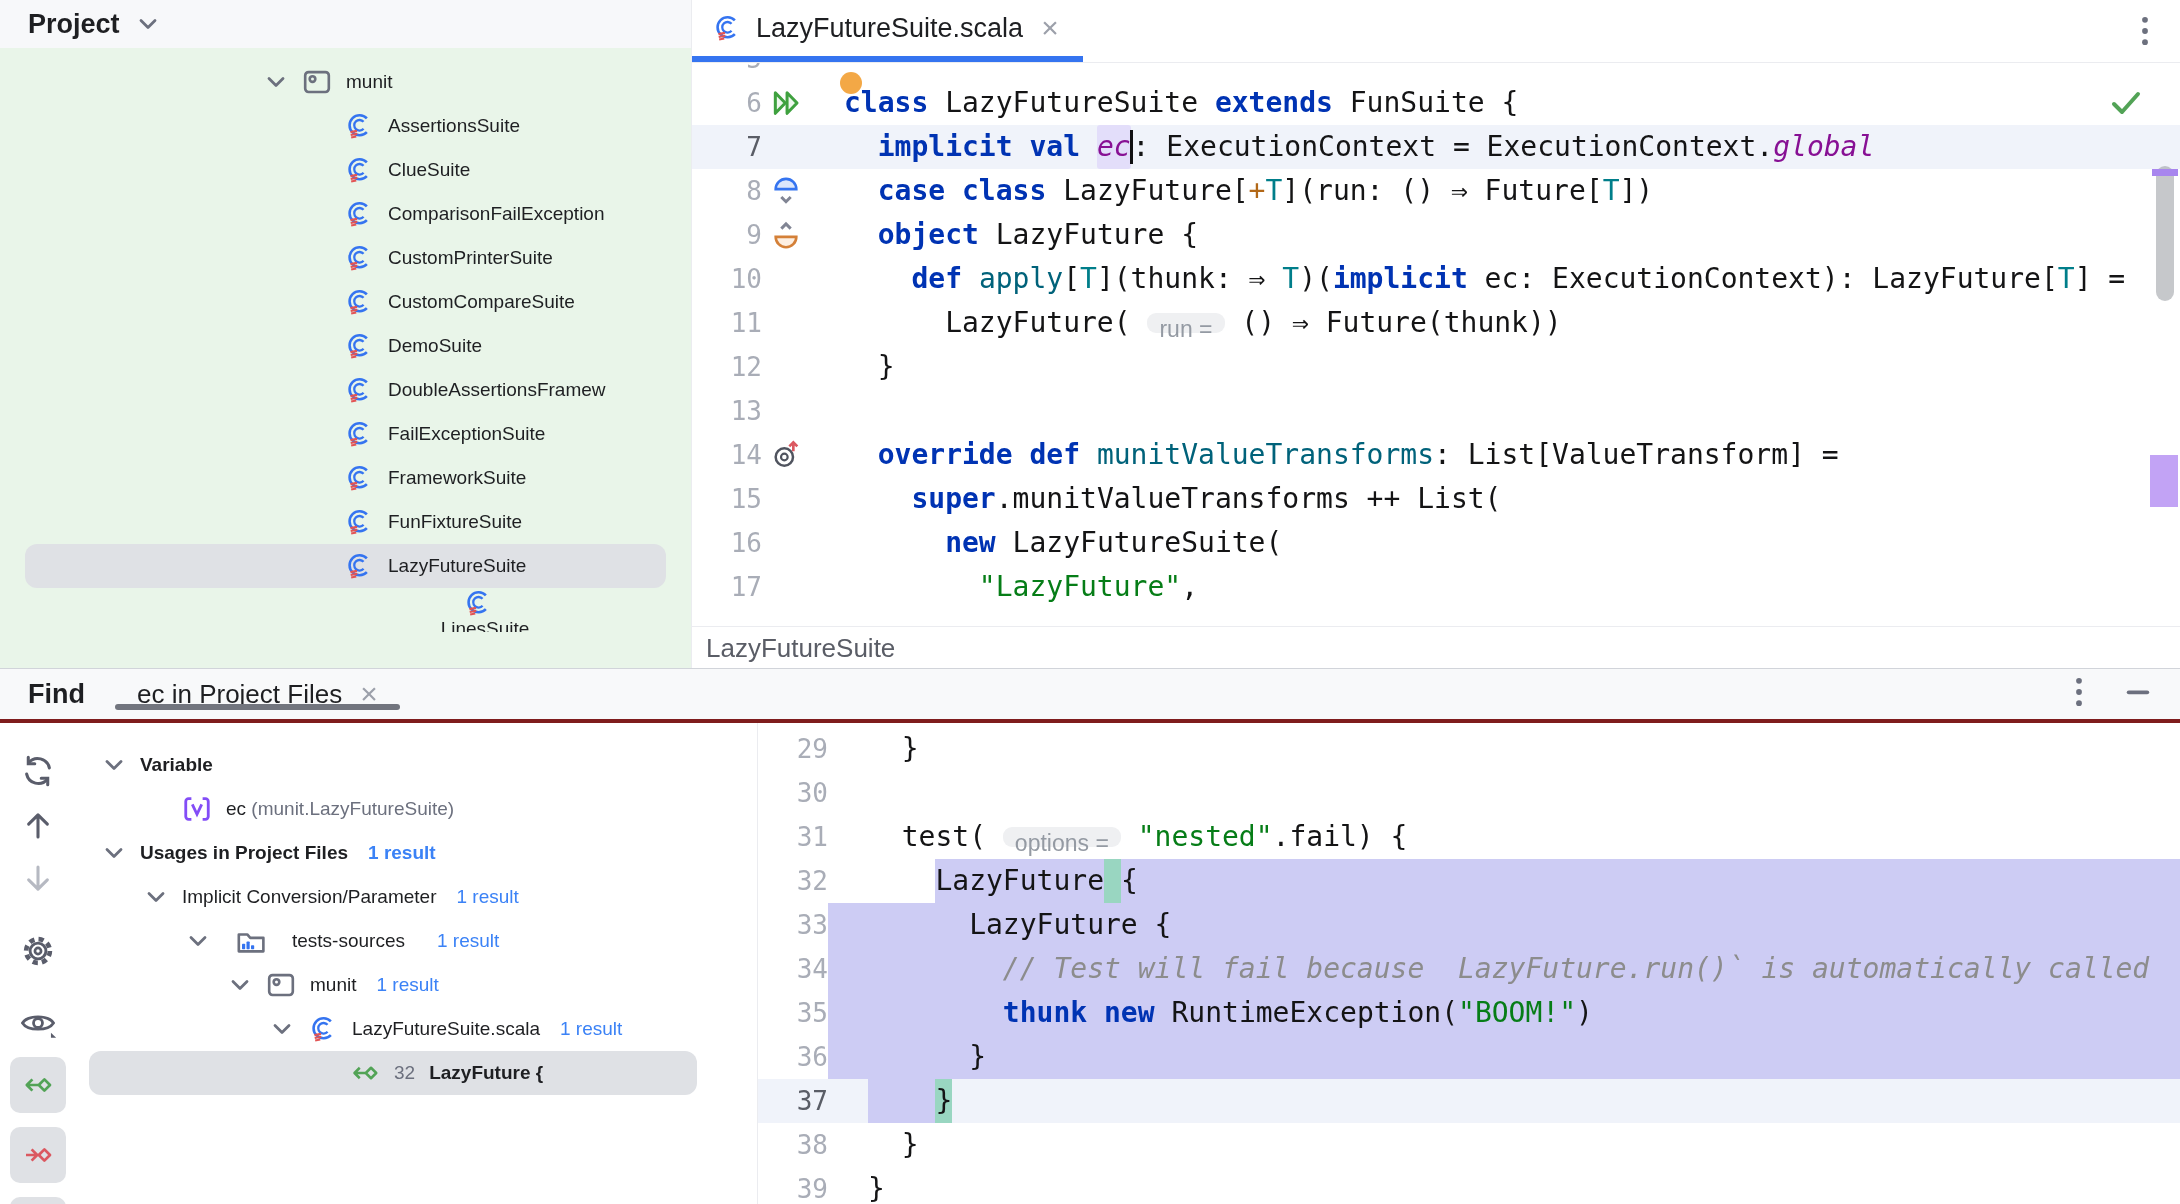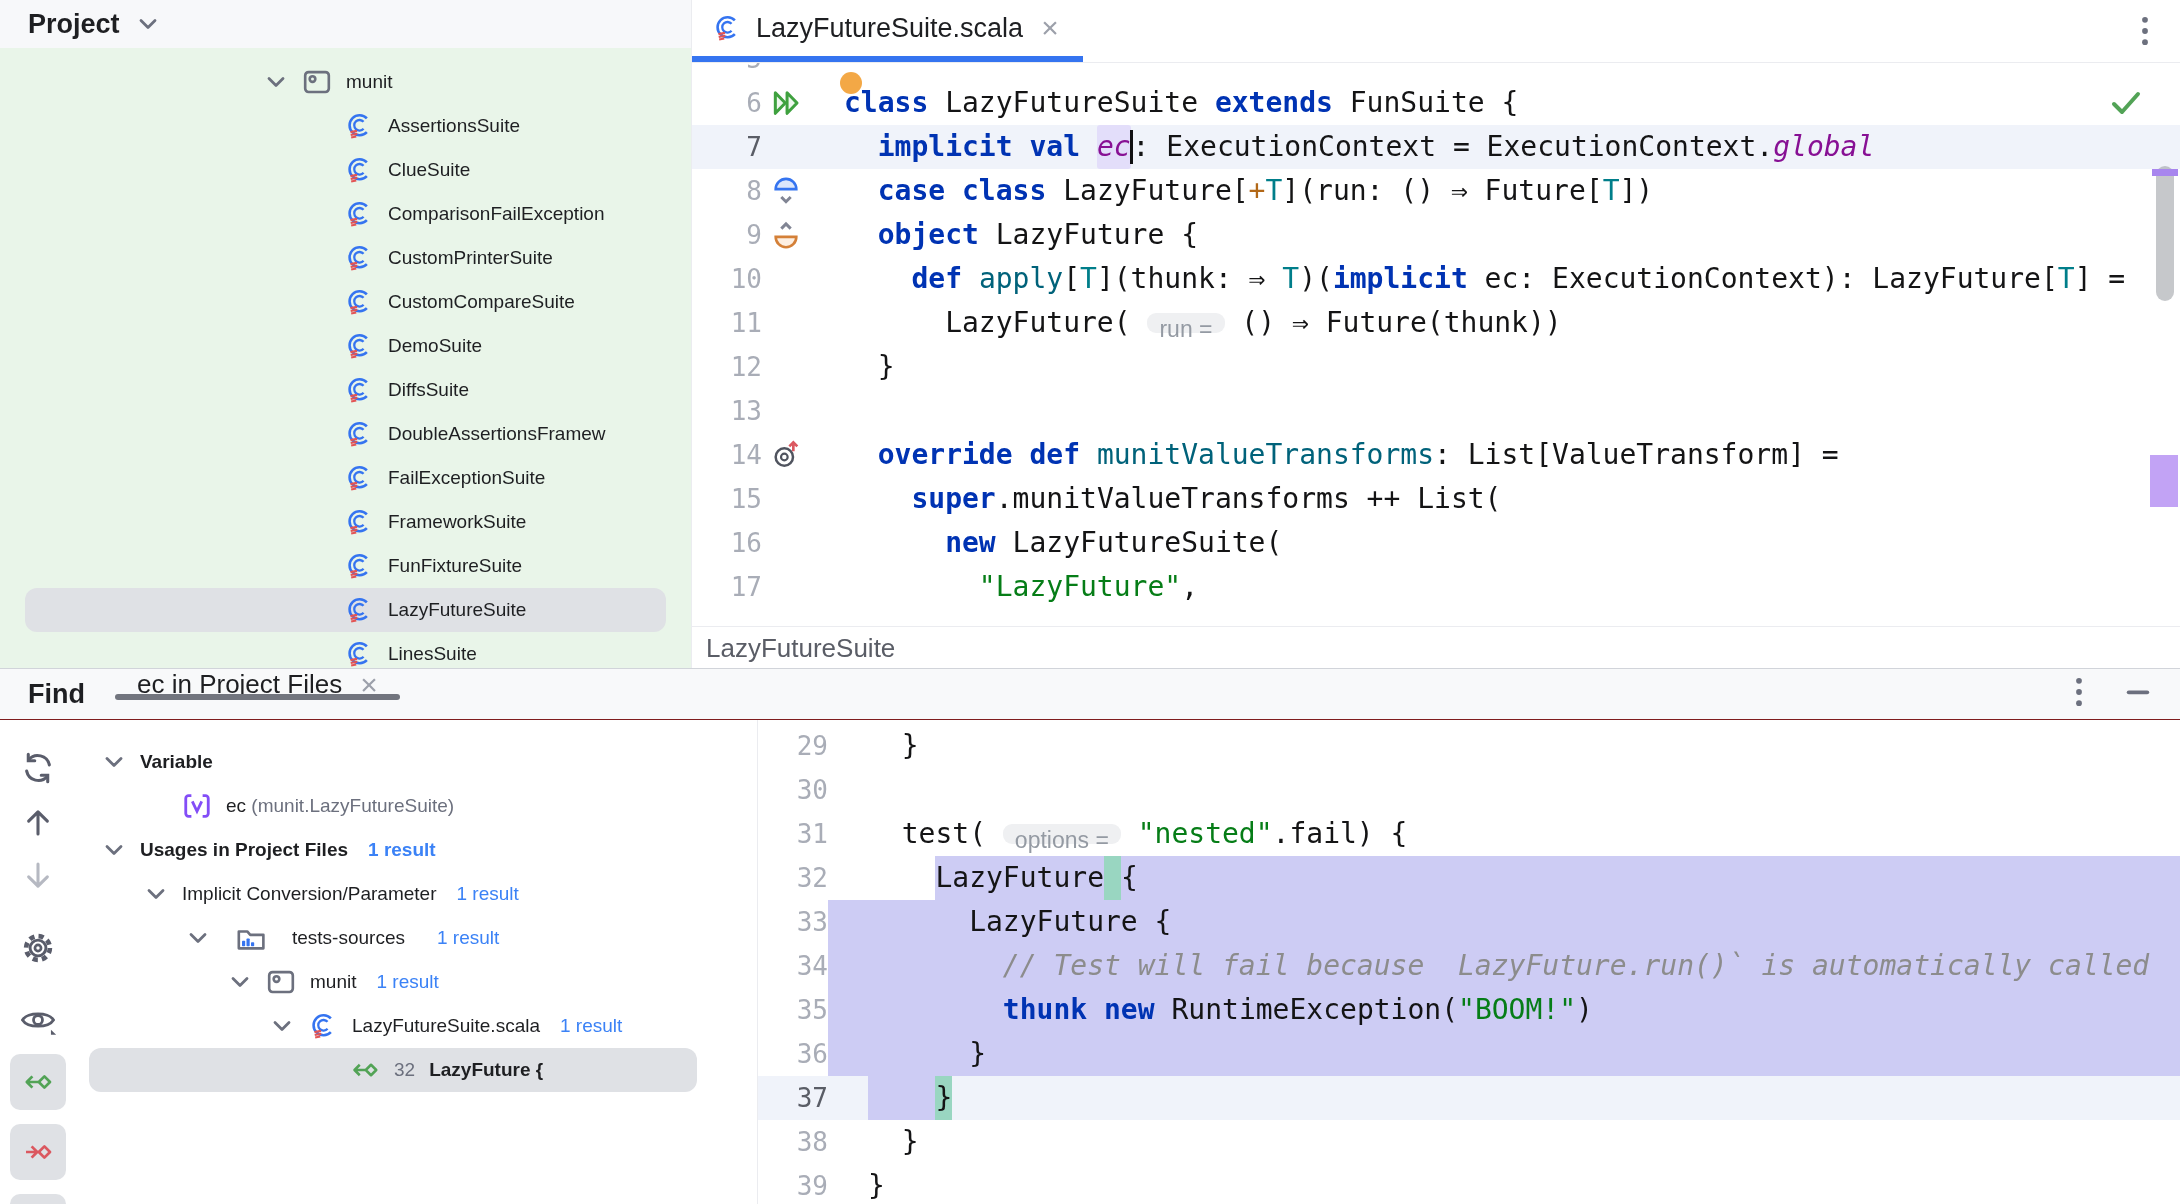--- a/index.html
+++ b/index.html
@@ -61,21 +61,21 @@
   .orange-dot{position:absolute;left:30px;top:-9px;width:22px;height:22px;border-radius:50%;
               background:#f2a33c;opacity:.95;z-index:2;}
   .ed-check{position:absolute;right:36px;top:22px;}
   .ed-thumb{position:absolute;right:6px;top:103px;width:18px;height:135px;border-radius:9px;background:rgba(120,123,130,.42);}
   .ed-stripe1{position:absolute;right:2px;top:106px;width:26px;height:7px;background:#a886ee;}
   .ed-stripe2{position:absolute;right:2px;top:392px;width:28px;height:52px;background:#c2a3f5;}
   .crumbs{height:42px;flex:none;border-top:1px solid #ebecf0;display:flex;align-items:center;
           padding-left:14px;font-size:26px;color:#5a5d66;background:#fff;}
   
   .find{height:536px;border-top:1px solid #d1d4da;display:flex;flex-direction:column;overflow:hidden;}
-  .find-head{height:50px;flex:none;background:#f8f9fa;display:flex;align-items:flex-start;position:relative;border-bottom:1px solid #7f1d1d;}
+  .find-head{height:50px;flex:none;background:#f8f9fa;display:flex;align-items:center;position:relative;border-bottom:4px solid #7f1d1d;}
   .fh-title{font-size:27px;font-weight:700;align-self:center;margin-left:28px;}
   .fh-tab{position:relative;display:inline-flex;align-items:center;padding:0 26px;margin-left:26px;font-size:26px;}
   .fh-tab::after{content:'';position:absolute;left:4px;right:4px;bottom:0;height:6px;border-radius:3px;background:#72757e;}
   .fh-kebab{margin-left:auto;align-self:center;}
   .fh-min{align-self:center;margin:0 26px 0 30px;}
   .find-body{flex:1;display:flex;overflow:hidden;}
   .strip{width:75px;flex:none;display:flex;flex-direction:column;align-items:center;padding-top:28px;gap:14px;}
   .sdiv{width:40px;height:2px;background:#d6d8de;margin:2px 0;}
   .sbtn{width:56px;height:56px;display:flex;align-items:center;justify-content:center;border-radius:10px;flex:none;}
   .sbtn.tog{background:#dfe1e5;}
@@ -181,31 +181,20 @@
           </div>
           <div class="trow" style="padding-left: 279px;">
             <span class="chevslot"></span>
             <span class="ticon">
               <svg width="30" height="30" viewBox="0 0 20 21" fill="none">
                 <path d="M15.5 5.2 A7 7 0 1 0 15.5 14.8" stroke="#3574f0" stroke-width="1.8"></path>
                 <path d="M13.2 7.6 A3.7 3.7 0 1 0 13.2 12.4" stroke="#3574f0" stroke-width="1.6"></path>
                 <path d="M4.0 14.8 l4.6 -0.9 M4.2 16.8 l4.6 -0.9 M4.5 18.6 l3.6 -0.7" stroke="#e25454" stroke-width="1.5"></path>
               </svg>
             </span>
-            <span class="tlabel">DiffsSuite</span>
-          </div>
-          <div class="trow" style="padding-left: 279px;">
-            <span class="chevslot"></span>
-            <span class="ticon">
-              <svg width="30" height="30" viewBox="0 0 20 21" fill="none">
-                <path d="M15.5 5.2 A7 7 0 1 0 15.5 14.8" stroke="#3574f0" stroke-width="1.8"></path>
-                <path d="M13.2 7.6 A3.7 3.7 0 1 0 13.2 12.4" stroke="#3574f0" stroke-width="1.6"></path>
-                <path d="M4.0 14.8 l4.6 -0.9 M4.2 16.8 l4.6 -0.9 M4.5 18.6 l3.6 -0.7" stroke="#e25454" stroke-width="1.5"></path>
-              </svg>
-            </span>
             <span class="tlabel">DoubleAssertionsFramew</span>
           </div>
           <div class="trow" style="padding-left: 279px;">
             <span class="chevslot"></span>
             <span class="ticon">
               <svg width="30" height="30" viewBox="0 0 20 21" fill="none">
                 <path d="M15.5 5.2 A7 7 0 1 0 15.5 14.8" stroke="#3574f0" stroke-width="1.8"></path>
                 <path d="M13.2 7.6 A3.7 3.7 0 1 0 13.2 12.4" stroke="#3574f0" stroke-width="1.6"></path>
                 <path d="M4.0 14.8 l4.6 -0.9 M4.2 16.8 l4.6 -0.9 M4.5 18.6 l3.6 -0.7" stroke="#e25454" stroke-width="1.5"></path>
               </svg>
@@ -238,21 +227,21 @@
             <span class="chevslot"></span>
             <span class="ticon">
               <svg width="30" height="30" viewBox="0 0 20 21" fill="none">
                 <path d="M15.5 5.2 A7 7 0 1 0 15.5 14.8" stroke="#3574f0" stroke-width="1.8"></path>
                 <path d="M13.2 7.6 A3.7 3.7 0 1 0 13.2 12.4" stroke="#3574f0" stroke-width="1.6"></path>
                 <path d="M4.0 14.8 l4.6 -0.9 M4.2 16.8 l4.6 -0.9 M4.5 18.6 l3.6 -0.7" stroke="#e25454" stroke-width="1.5"></path>
               </svg>
             </span>
             <span class="tlabel">LazyFutureSuite</span>
           </div>
-          <div class="trow" style="padding-left: 279px;">
+          <div class="trow" style="padding-left: 279px; flex-direction: column;">
             <span class="chevslot"></span>
             <span class="ticon">
               <svg width="30" height="30" viewBox="0 0 20 21" fill="none">
                 <path d="M15.5 5.2 A7 7 0 1 0 15.5 14.8" stroke="#3574f0" stroke-width="1.8"></path>
                 <path d="M13.2 7.6 A3.7 3.7 0 1 0 13.2 12.4" stroke="#3574f0" stroke-width="1.6"></path>
                 <path d="M4.0 14.8 l4.6 -0.9 M4.2 16.8 l4.6 -0.9 M4.5 18.6 l3.6 -0.7" stroke="#e25454" stroke-width="1.5"></path>
               </svg>
             </span>
             <span class="tlabel">LinesSuite</span>
           </div>

